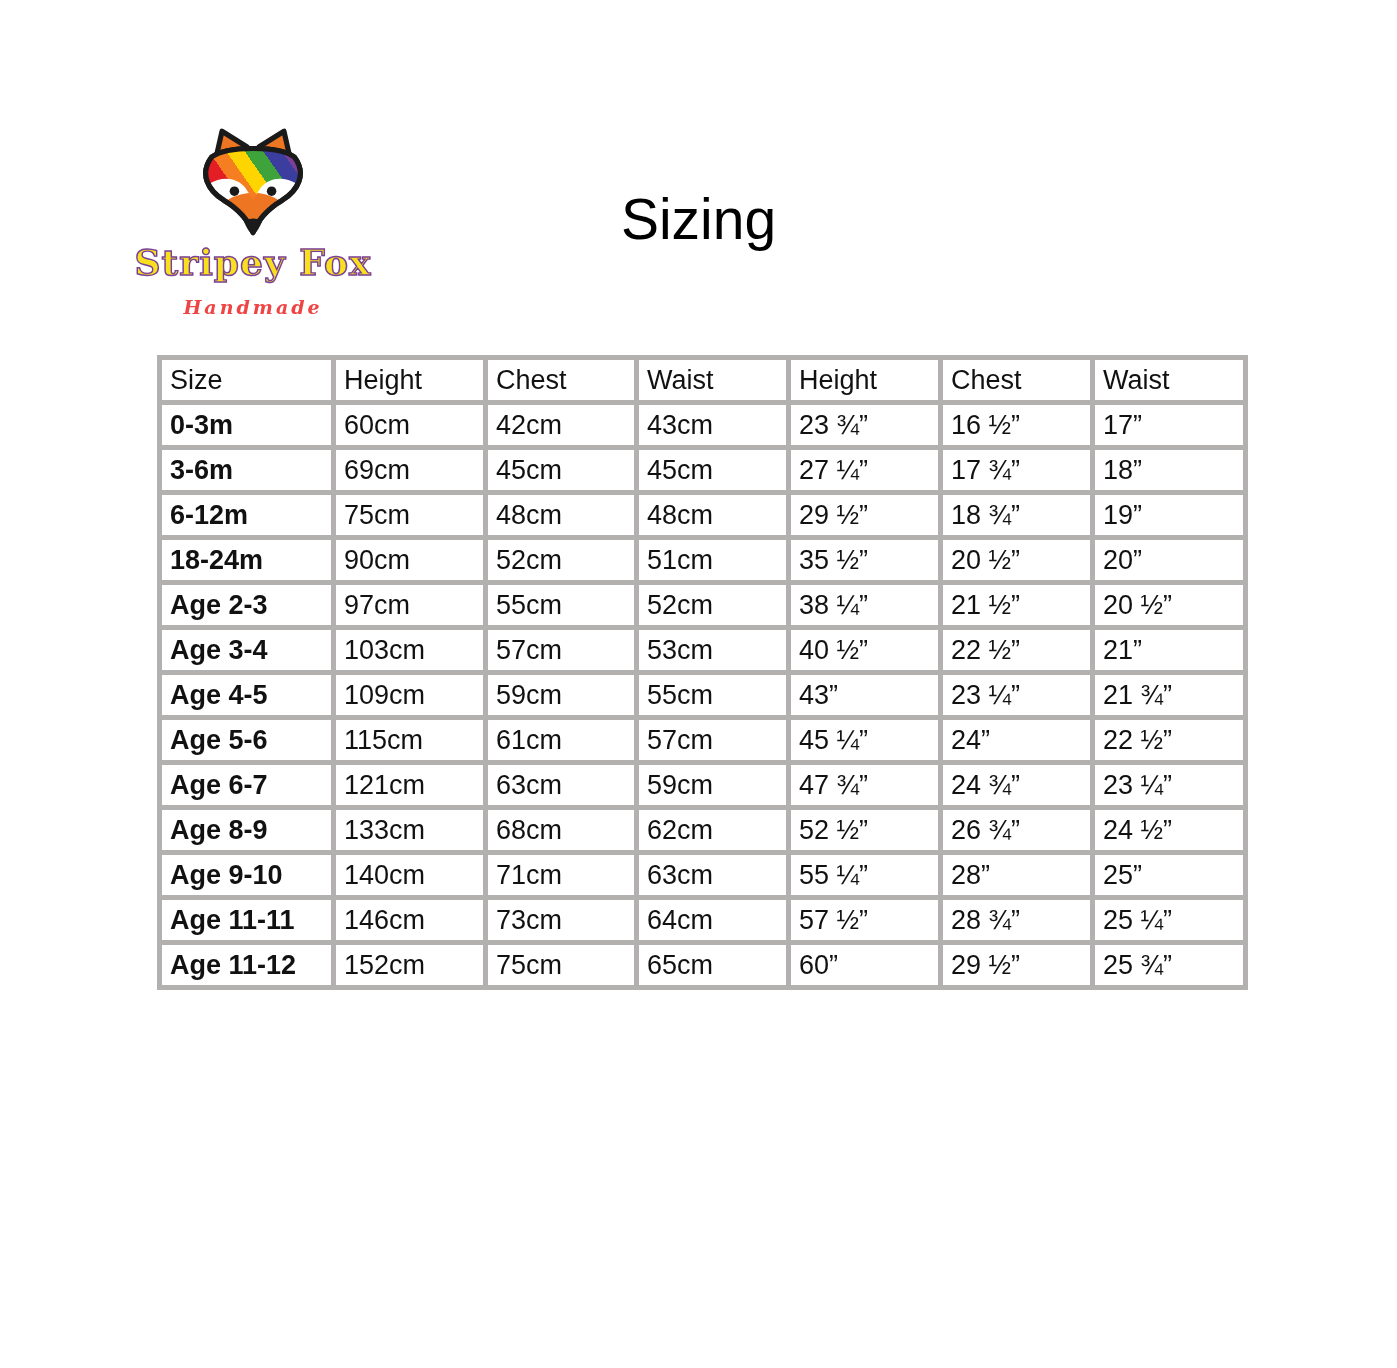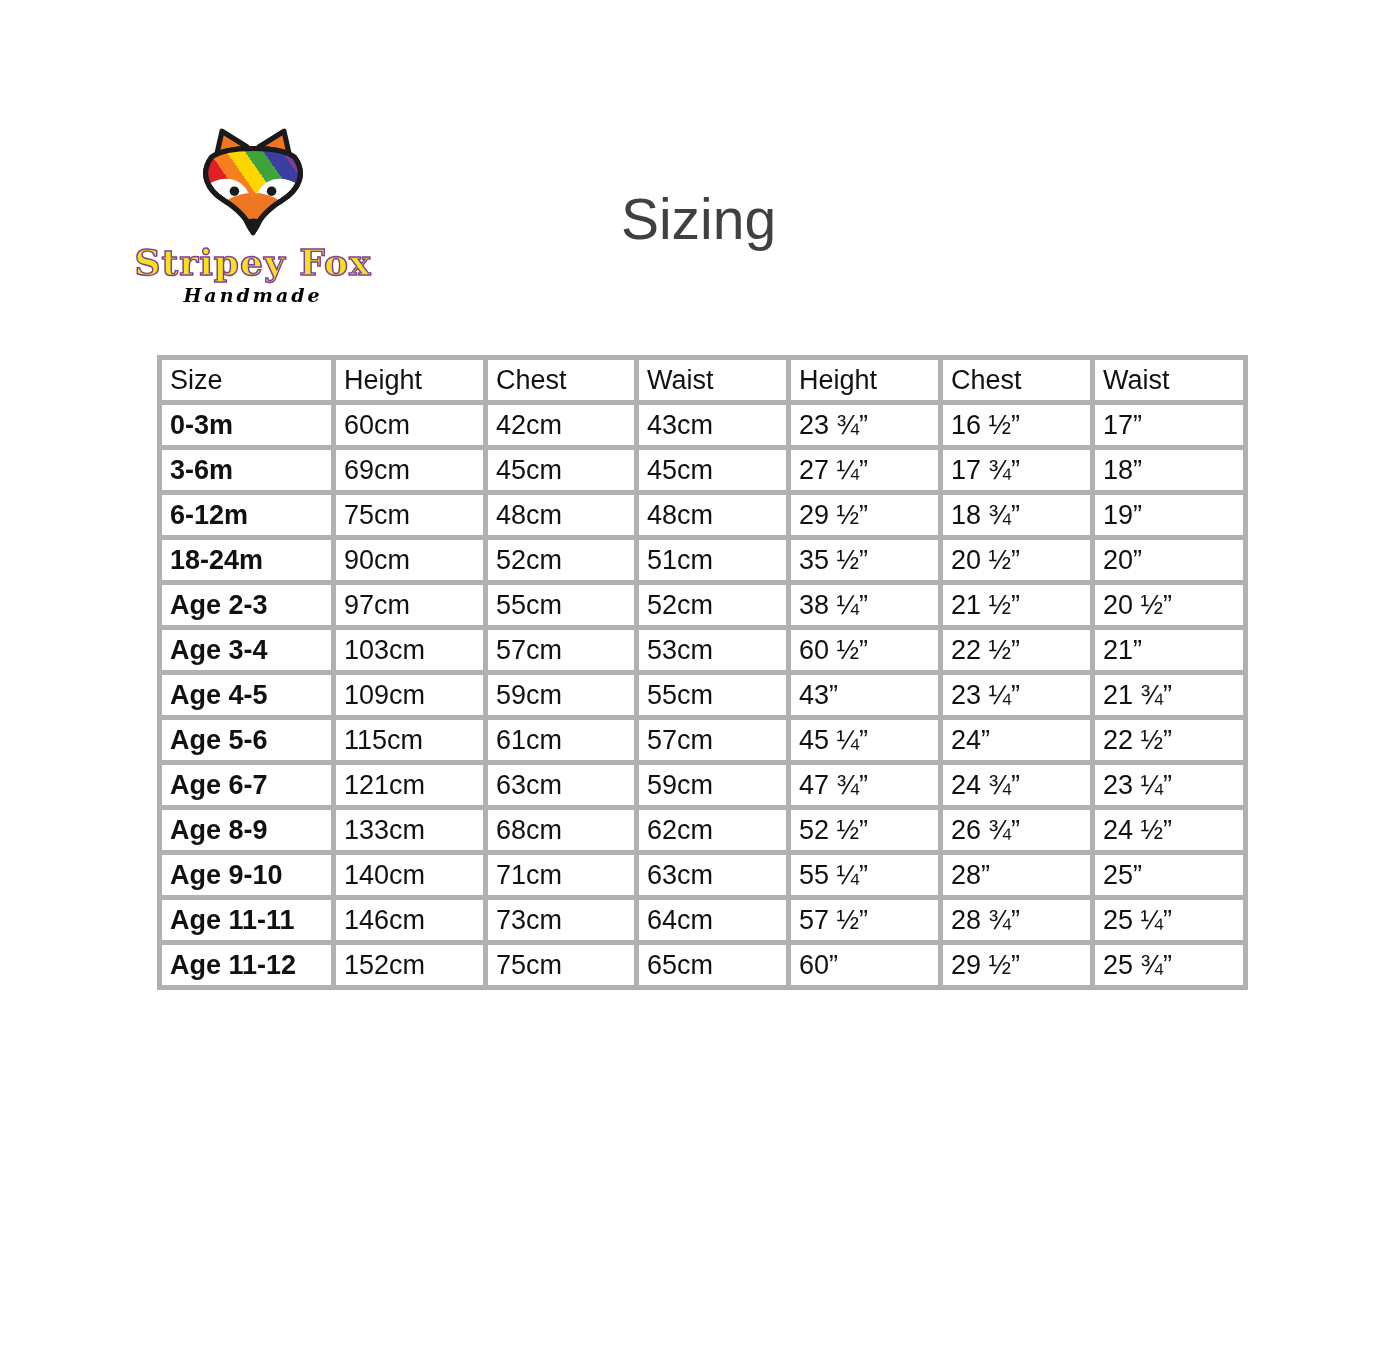--- a/index.html
+++ b/index.html
@@ -31,40 +31,40 @@
     font-weight: bold;
     font-size: 36px;
     line-height: 1.05;
     color: #f7e11e;
     -webkit-text-stroke: 1.4px #7a3f98;
     text-shadow: 0 0 1px #7a3f98;
     letter-spacing: 1px;
     white-space: nowrap;
   }
   .brand-tagline {
-    margin-top: 2px;
+    margin-top: 14px;
     font-family: "DejaVu Serif", serif;
     font-style: italic;
     font-weight: bold;
     font-size: 19px;
-    color: #000000;
+    color: #ef4444;
     letter-spacing: 3px;
     white-space: nowrap;
   }
 
   
   .page-title {
     position: absolute;
     left: 0;
     right: 0;
     top: 186px;
     text-align: center;
     font-size: 57px;
     font-weight: 400;
-    color: #404040;
+    color: #000000;
     letter-spacing: 0px;
   }
 
   
   table.sizing {
     position: absolute;
     left: 157px;
     top: 355px;
     width: 1086px;
     border-collapse: collapse;
@@ -204,21 +204,21 @@
           <td>52cm</td>
           <td>38 ¼”</td>
           <td>21 ½”</td>
           <td>20 ½”</td>
         </tr>
         <tr>
           <td class="size-col">Age 3-4</td>
           <td>103cm</td>
           <td>57cm</td>
           <td>53cm</td>
-          <td>60 ½”</td>
+          <td>40 ½”</td>
           <td>22 ½”</td>
           <td>21”</td>
         </tr>
         <tr>
           <td class="size-col">Age 4-5</td>
           <td>109cm</td>
           <td>59cm</td>
           <td>55cm</td>
           <td>43”</td>
           <td>23 ¼”</td>

